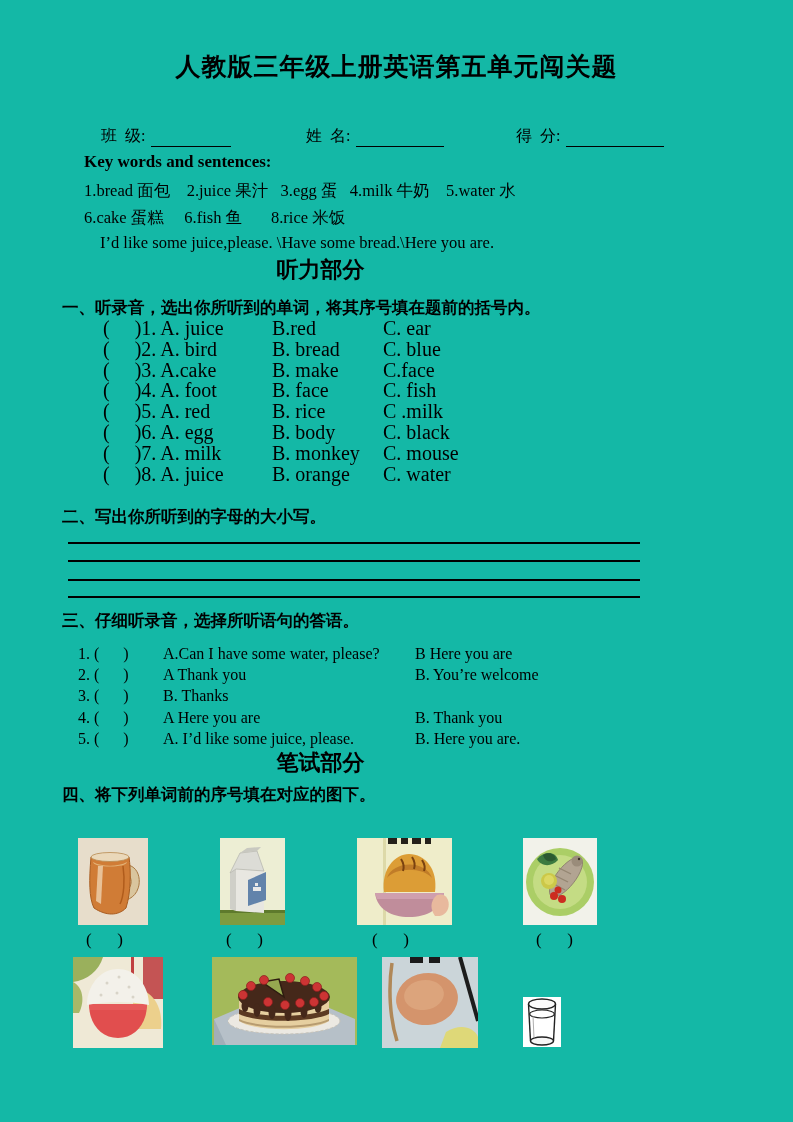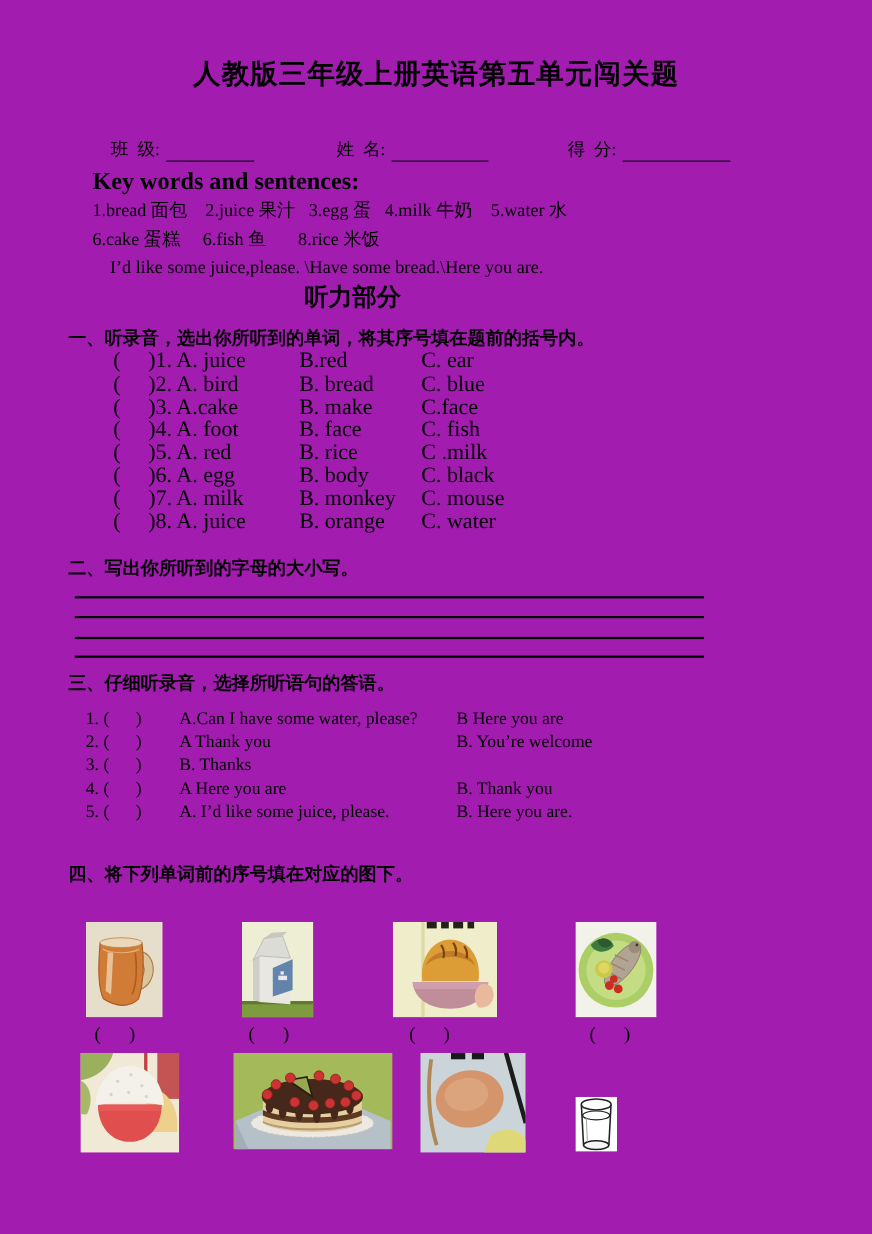--- a/index.html
+++ b/index.html
@@ -1,38 +1,38 @@
 <!DOCTYPE html>
 <html><head>
 <meta charset="utf-8">
 <style>
   html,body{margin:0;padding:0;background:#888;}
   .page{
     position:relative;
     width:793px;height:1122px;
     margin:0 auto;
-    background:#a21caf;
+    background:#14b8a6;
     font-family:"Liberation Serif","DejaVu Serif",serif;
     color:#000;
     overflow:hidden;
   }
   .abs{position:absolute;}
   .pre{white-space:pre;}
   .title{
     top:50px;left:0;width:793px;
     text-align:center;
     font-size:25px;font-weight:bold;
     letter-spacing:1px;
   }
   .hfield{top:108px;font-size:16px;}
   .blank{display:inline-block;border-bottom:1.5px solid #000;height:15px;vertical-align:bottom;margin-left:6px;}
   .w80{width:80px;} .w88{width:88px;} .w98{width:98px;}
   .bold{font-weight:bold;}
   .t165{font-size:16.5px;}
-  .t17{font-size:22px;}
+  .t17{font-size:17px;}
   .sec{left:0;width:641px;text-align:center;font-size:22px;font-weight:bold;}
   .p1rows{top:317px;left:103px;font-size:20px;}
   .p1rows .row{display:flex;height:20.8px;align-items:flex-start;}
   .p1rows .c1{width:169px;}
   .p1rows .c2{width:111px;}
   .p3rows{top:645px;left:78px;font-size:16px;}
   .p3rows .row{display:flex;height:21.2px;align-items:flex-start;}
   .p3rows .c1{width:85px;}
   .p3rows .c2{width:252px;}
   .rule-line{left:68px;width:572px;border-top:2px solid #000;height:0;}
@@ -135,20 +135,21 @@
         <span class="c2">A Here you are</span>
         <span class="c3">B. Thank you</span>
       </div>
     <div class="row">
         <span class="c1 pre">5. (      )</span>
         <span class="c2">A. I’d like some juice, please.</span>
         <span class="c3">B. Here you are.</span>
       </div>
   </div>
 
+  <div class="abs sec" style="top:748px">笔试部分</div>
   <div class="abs bold t165" style="top:784px;left:62px">四、将下列单词前的序号填在对应的图下。</div>
 
   <div class="imgbox" style="top:838px;left:78px;width:70px;height:87px">
     <svg viewBox="0 0 70 87" width="70" height="87">
       <rect width="70" height="87" fill="#e7ddcb"></rect>
       <path d="M46 27 C65 25 67 57 48 62 L45 54 C56 52 56 34 44 34 Z" fill="#d9c59e" stroke="#a87840" stroke-width="1"></path>
       <path d="M13 19 C11 42 11 60 16 70 C28 78 40 78 48 70 C53 54 53 33 51 19 Z" fill="#d07c36" stroke="#a85c20" stroke-width="1"></path>
       <ellipse cx="32" cy="19" rx="19" ry="4.5" fill="#ead8ba" stroke="#b88a50" stroke-width="0.8"></ellipse>
       <path d="M15 24 C15 30 49 30 49 24 C40 29 24 29 15 24 Z" fill="#e2b277"></path>
       <path d="M20 28 L25 28 L23 66 L18 63 Z" fill="#f0d8b8" opacity="0.75"></path>

